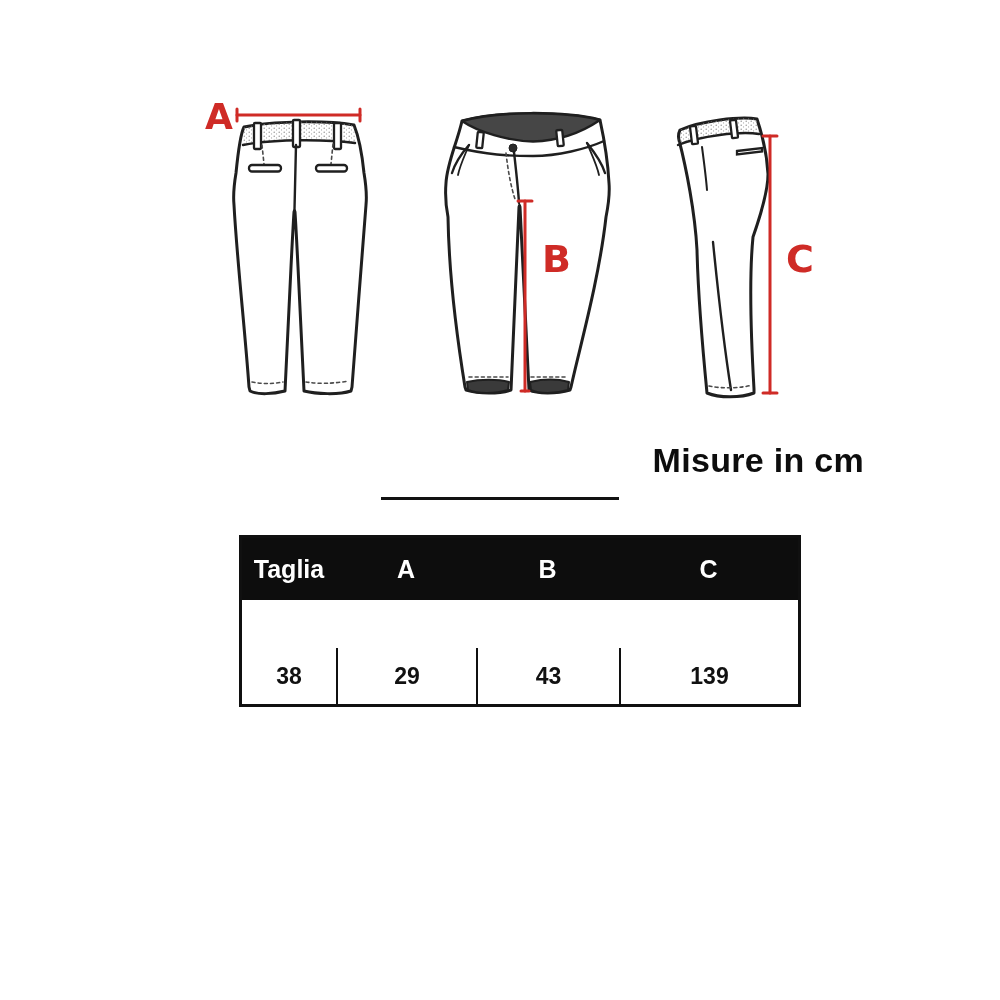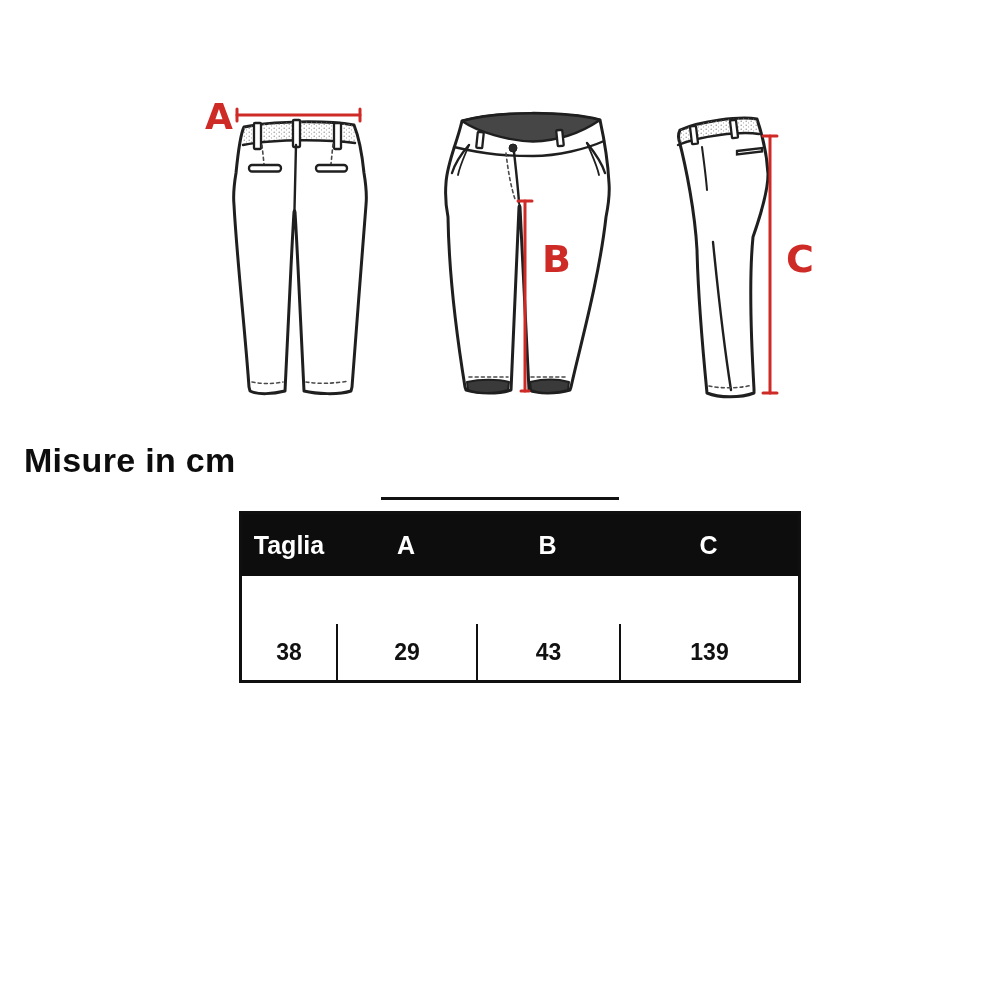--- a/index.html
+++ b/index.html
@@ -20,27 +20,27 @@
   .darkfill{fill:var(--waistband-dark,#464646);stroke:var(--drawing-line,#1f1f1f);stroke-width:2.4;stroke-linejoin:round;}
   .hemfill{fill:#3a3a3a;stroke:#1f1f1f;stroke-width:2;stroke-linejoin:round;}
   .redline{fill:none;stroke:var(--accent-red,#cf2b26);stroke-width:3;stroke-linecap:round;}
 
   .measure-label{
     position:absolute;color:var(--accent-red,#cf2b26);
     font-family:"DejaVu Sans", sans-serif;font-weight:700;
     font-size:36px;line-height:1;
   }
   .size-title{
-    position:absolute;left:0;top:441px;width:864px;text-align:left;
-    font-size:34px;font-weight:700;color:#0d0d0d;letter-spacing:.3px;margin-left:24px;
+    position:absolute;left:0;top:441px;width:864px;text-align:right;
+    font-size:34px;font-weight:700;color:#0d0d0d;letter-spacing:.3px;
   }
   .title-underline{position:absolute;left:381px;top:497px;width:238px;height:3px;background:#121212;}
 
   .size-table{
-    position:absolute;left:239px;top:511px;width:562px;
+    position:absolute;left:239px;top:535px;width:562px;
     border:3px solid var(--table-line,#101010);background:#ffffff;box-sizing:border-box;
   }
   .table-row{display:grid;grid-template-columns:94px 140px 143px 1fr;}
   .table-row.header{background:var(--table-header-bg,#0d0d0d);height:62px;}
   .table-row.body{height:56px;margin-top:48px;}
   .th-cell{
     color:var(--table-header-text,#ffffff);font-weight:700;font-size:25px;
     display:flex;align-items:center;justify-content:center;
   }
   .td-cell{

